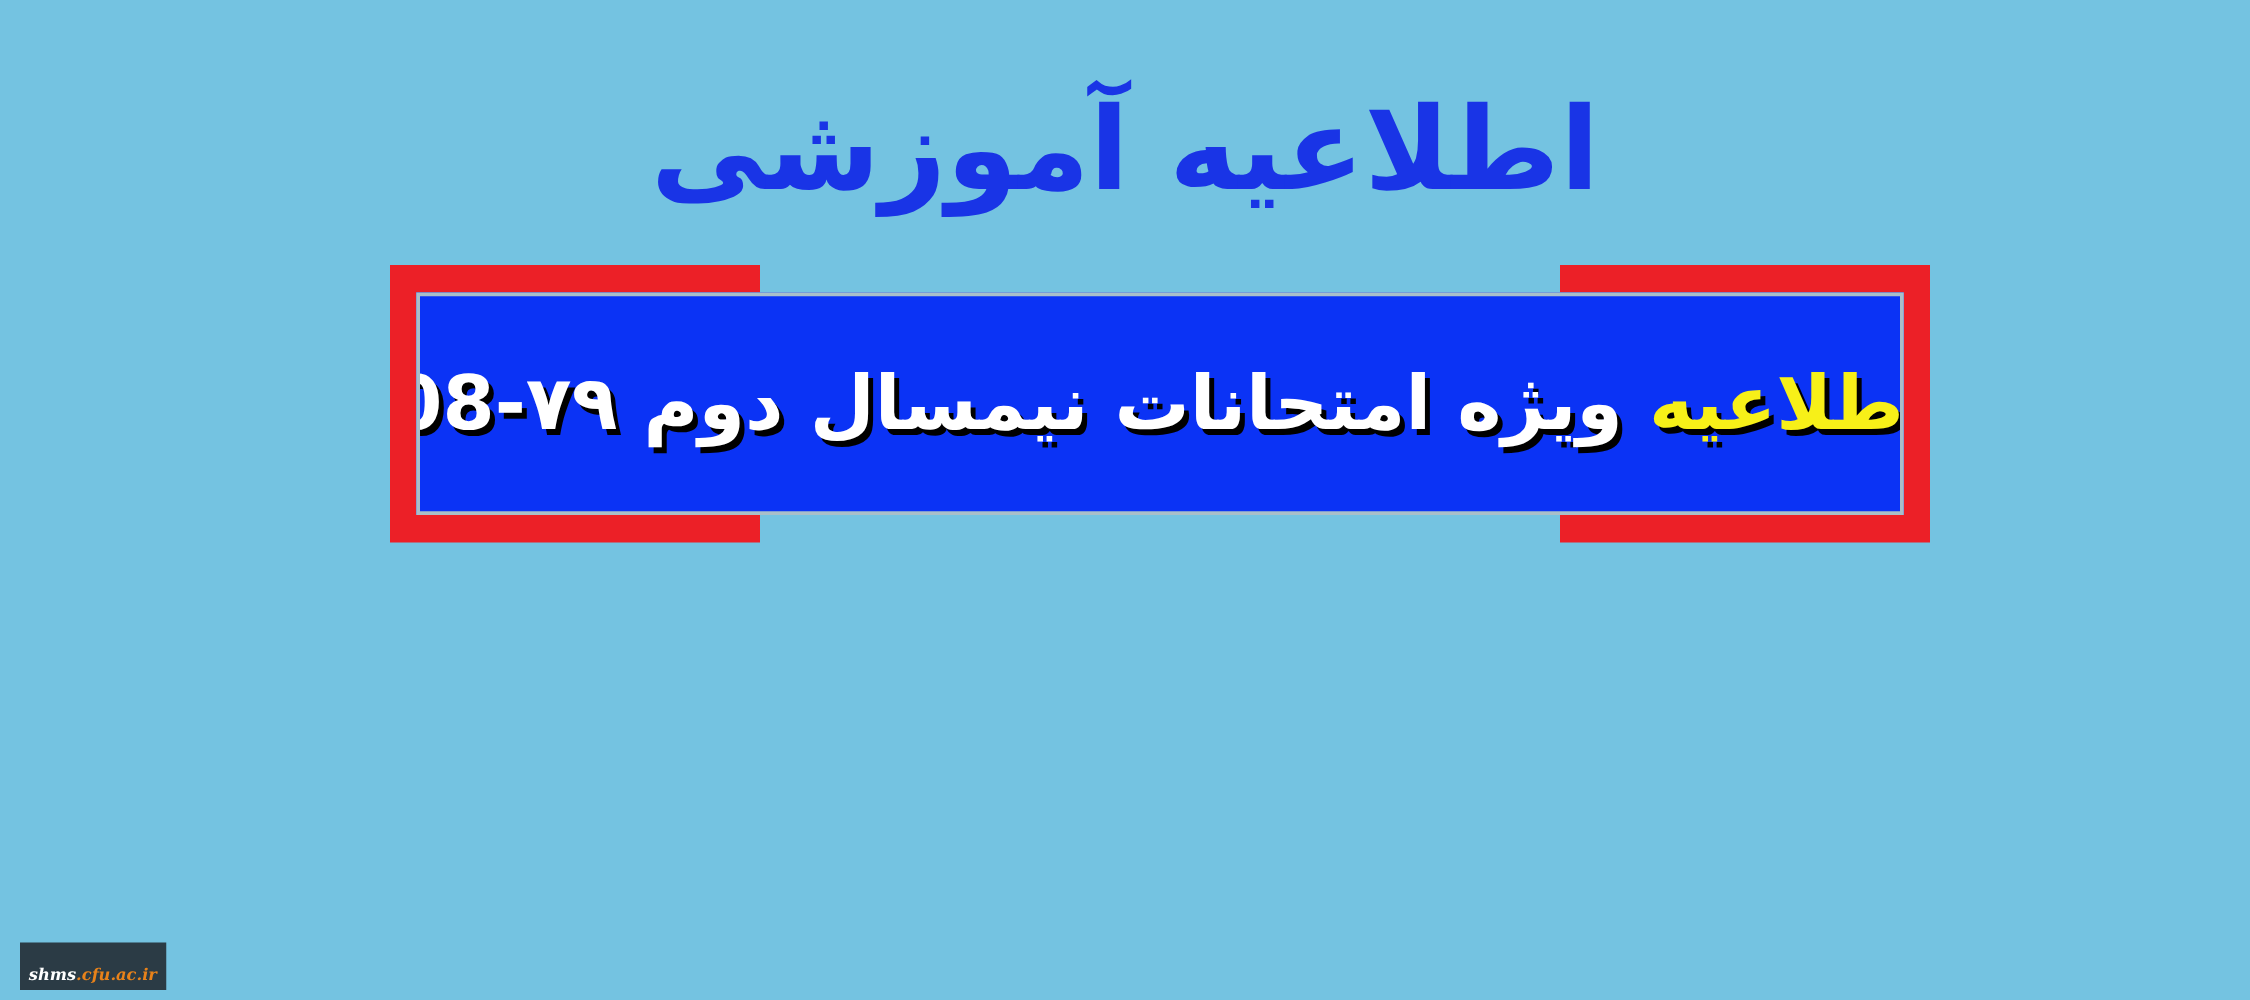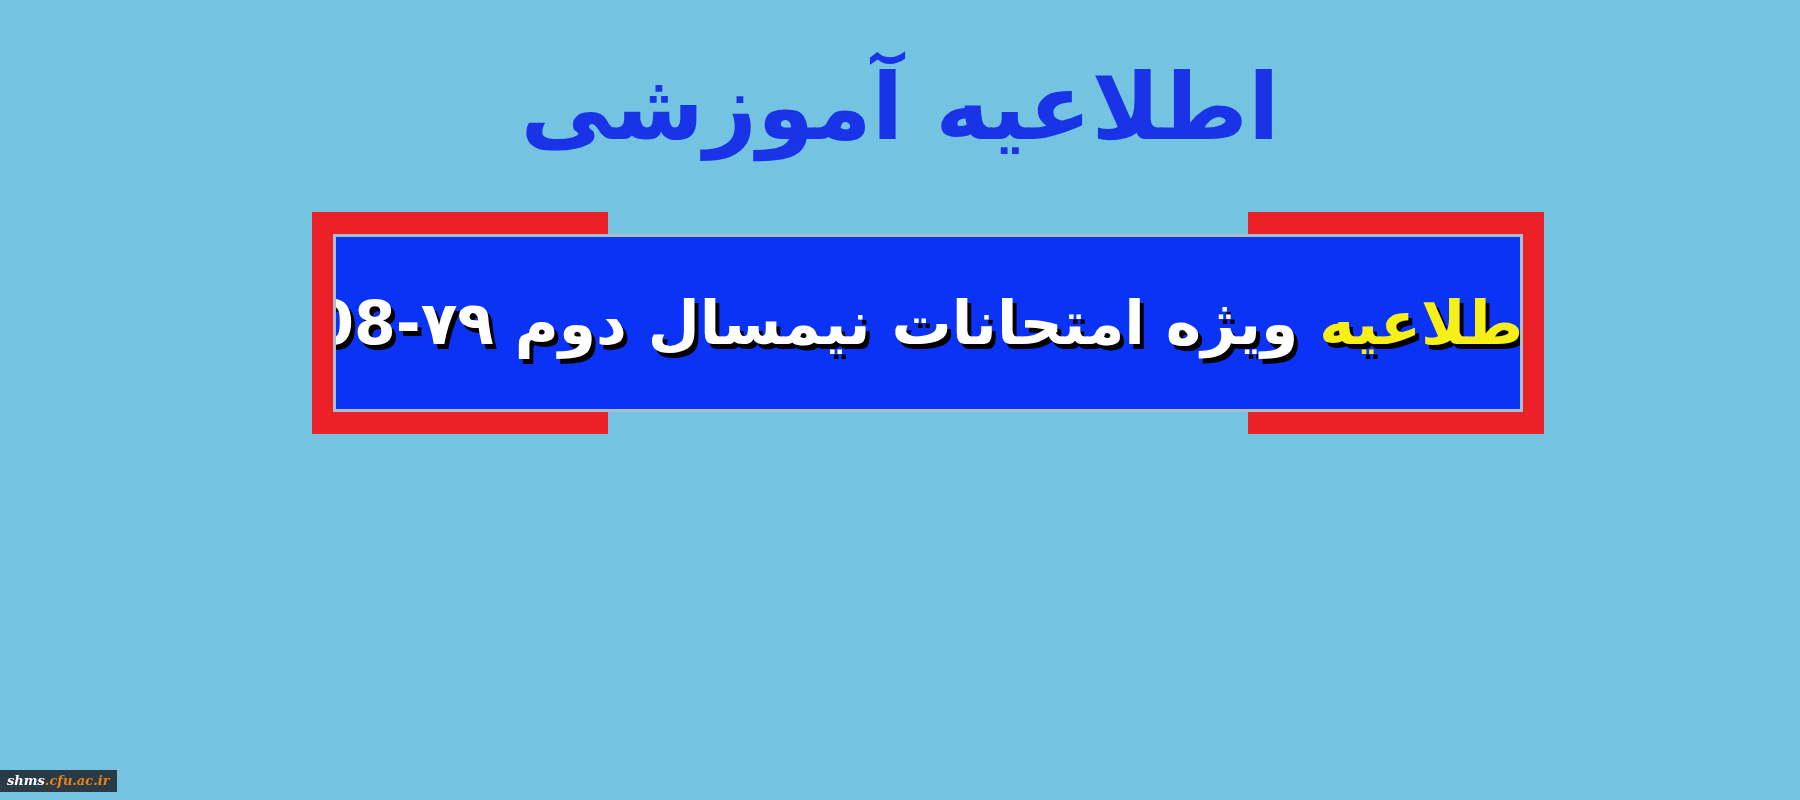--- a/index.html
+++ b/index.html
@@ -18,21 +18,21 @@
     width: 1800px;
     height: 800px;
     background: #74C3E1;
     overflow: hidden;
   }
 
   
   #headline {
     position: absolute;
     left: 0;
-    top: 56px;
+    top: 68px;
     width: 1800px;
     text-align: center;
     direction: rtl;
     unicode-bidi: bidi-override;
     color: #1934E6;
     font-family: "DejaVu Sans", "Liberation Sans", sans-serif;
     font-weight: bold;
     font-size: 92px;
     line-height: 1.12;
     letter-spacing: -1px;
@@ -107,24 +107,24 @@
     white-space: nowrap;
     letter-spacing: -1px;
     text-shadow: 4px 5px 0 #000000;
   }
   #notice-text .hl   { color: #F7F018; }
   #notice-text .body { color: #FFFFFF; }
 
   
   #watermark {
     position: absolute;
-    left: 0px;
+    left: 16px;
     bottom: 8px;
     background: #2B3B45;
-    padding: 4px 7px 5px 7px;
+    padding: 20px 7px 5px 7px;
     font-family: "DejaVu Serif", "Liberation Serif", serif;
     font-weight: bold;
     font-style: italic;
     font-size: 13px;
     line-height: 1;
     letter-spacing: 0px;
     white-space: nowrap;
   }
   #watermark .wm-name   { color: #FFFFFF; }
   #watermark .wm-domain { color: #E8821A; }

